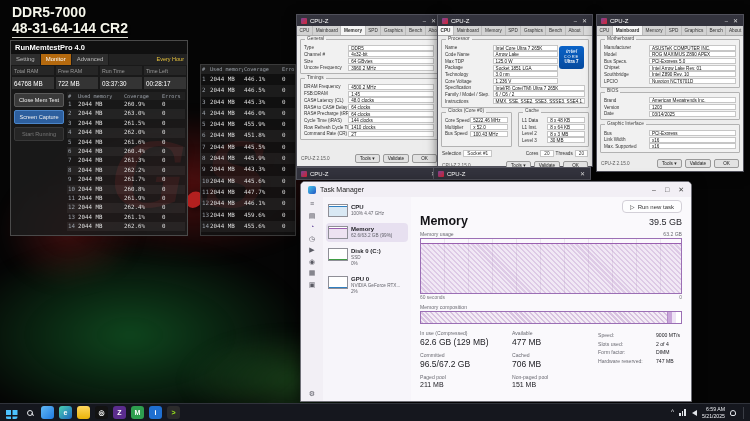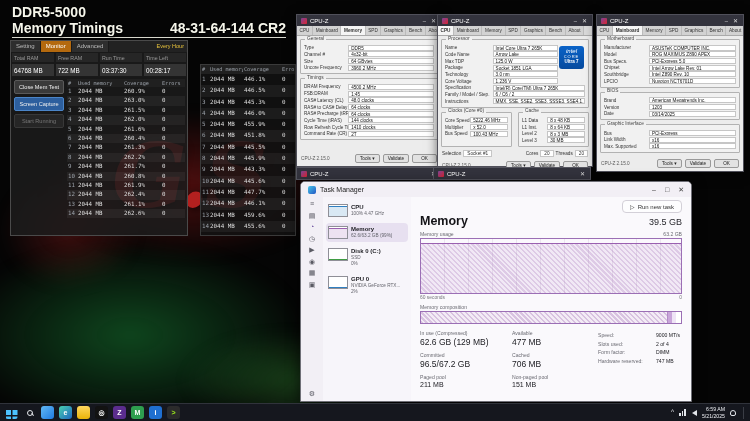--- a/index.html
+++ b/index.html
@@ -153,29 +153,29 @@
 <div class="bg">
   <div class="blob blob-red"></div>
   <div class="blob blob-red2"></div>
   <div class="blob blob-green"></div>
   <div class="blob blob-green2"></div>
 </div>
 <div class="watermark">G.S</div>
 
 <div class="overlay">
   <div class="l">
-    <span>DDR5-5000</span>
+    <span>DDR5-7000</span>
   </div>
   <div class="l l2">
-    <span class="lbl">Memory Timings</span>
     <span>48-31-64-144 CR2</span>
   </div>
 </div>
 
 <div class="mt-win">
+  <div class="mt-title">RunMemtestPro 4.0</div>
   <div class="mt-tabs">
     <div class="mt-tabs-inner">
         <div class="row"><span class="c0">Setting</span></div>
         <div class="row active"><span class="c0">Monitor</span></div>
         <div class="row"><span class="c0">Advanced</span></div>
       </div>
     <span class="mt-sched">Every Hour</span>
   </div>
   <div class="mt-stats">
     <div class="mt-stat-label">Total RAM</div>

